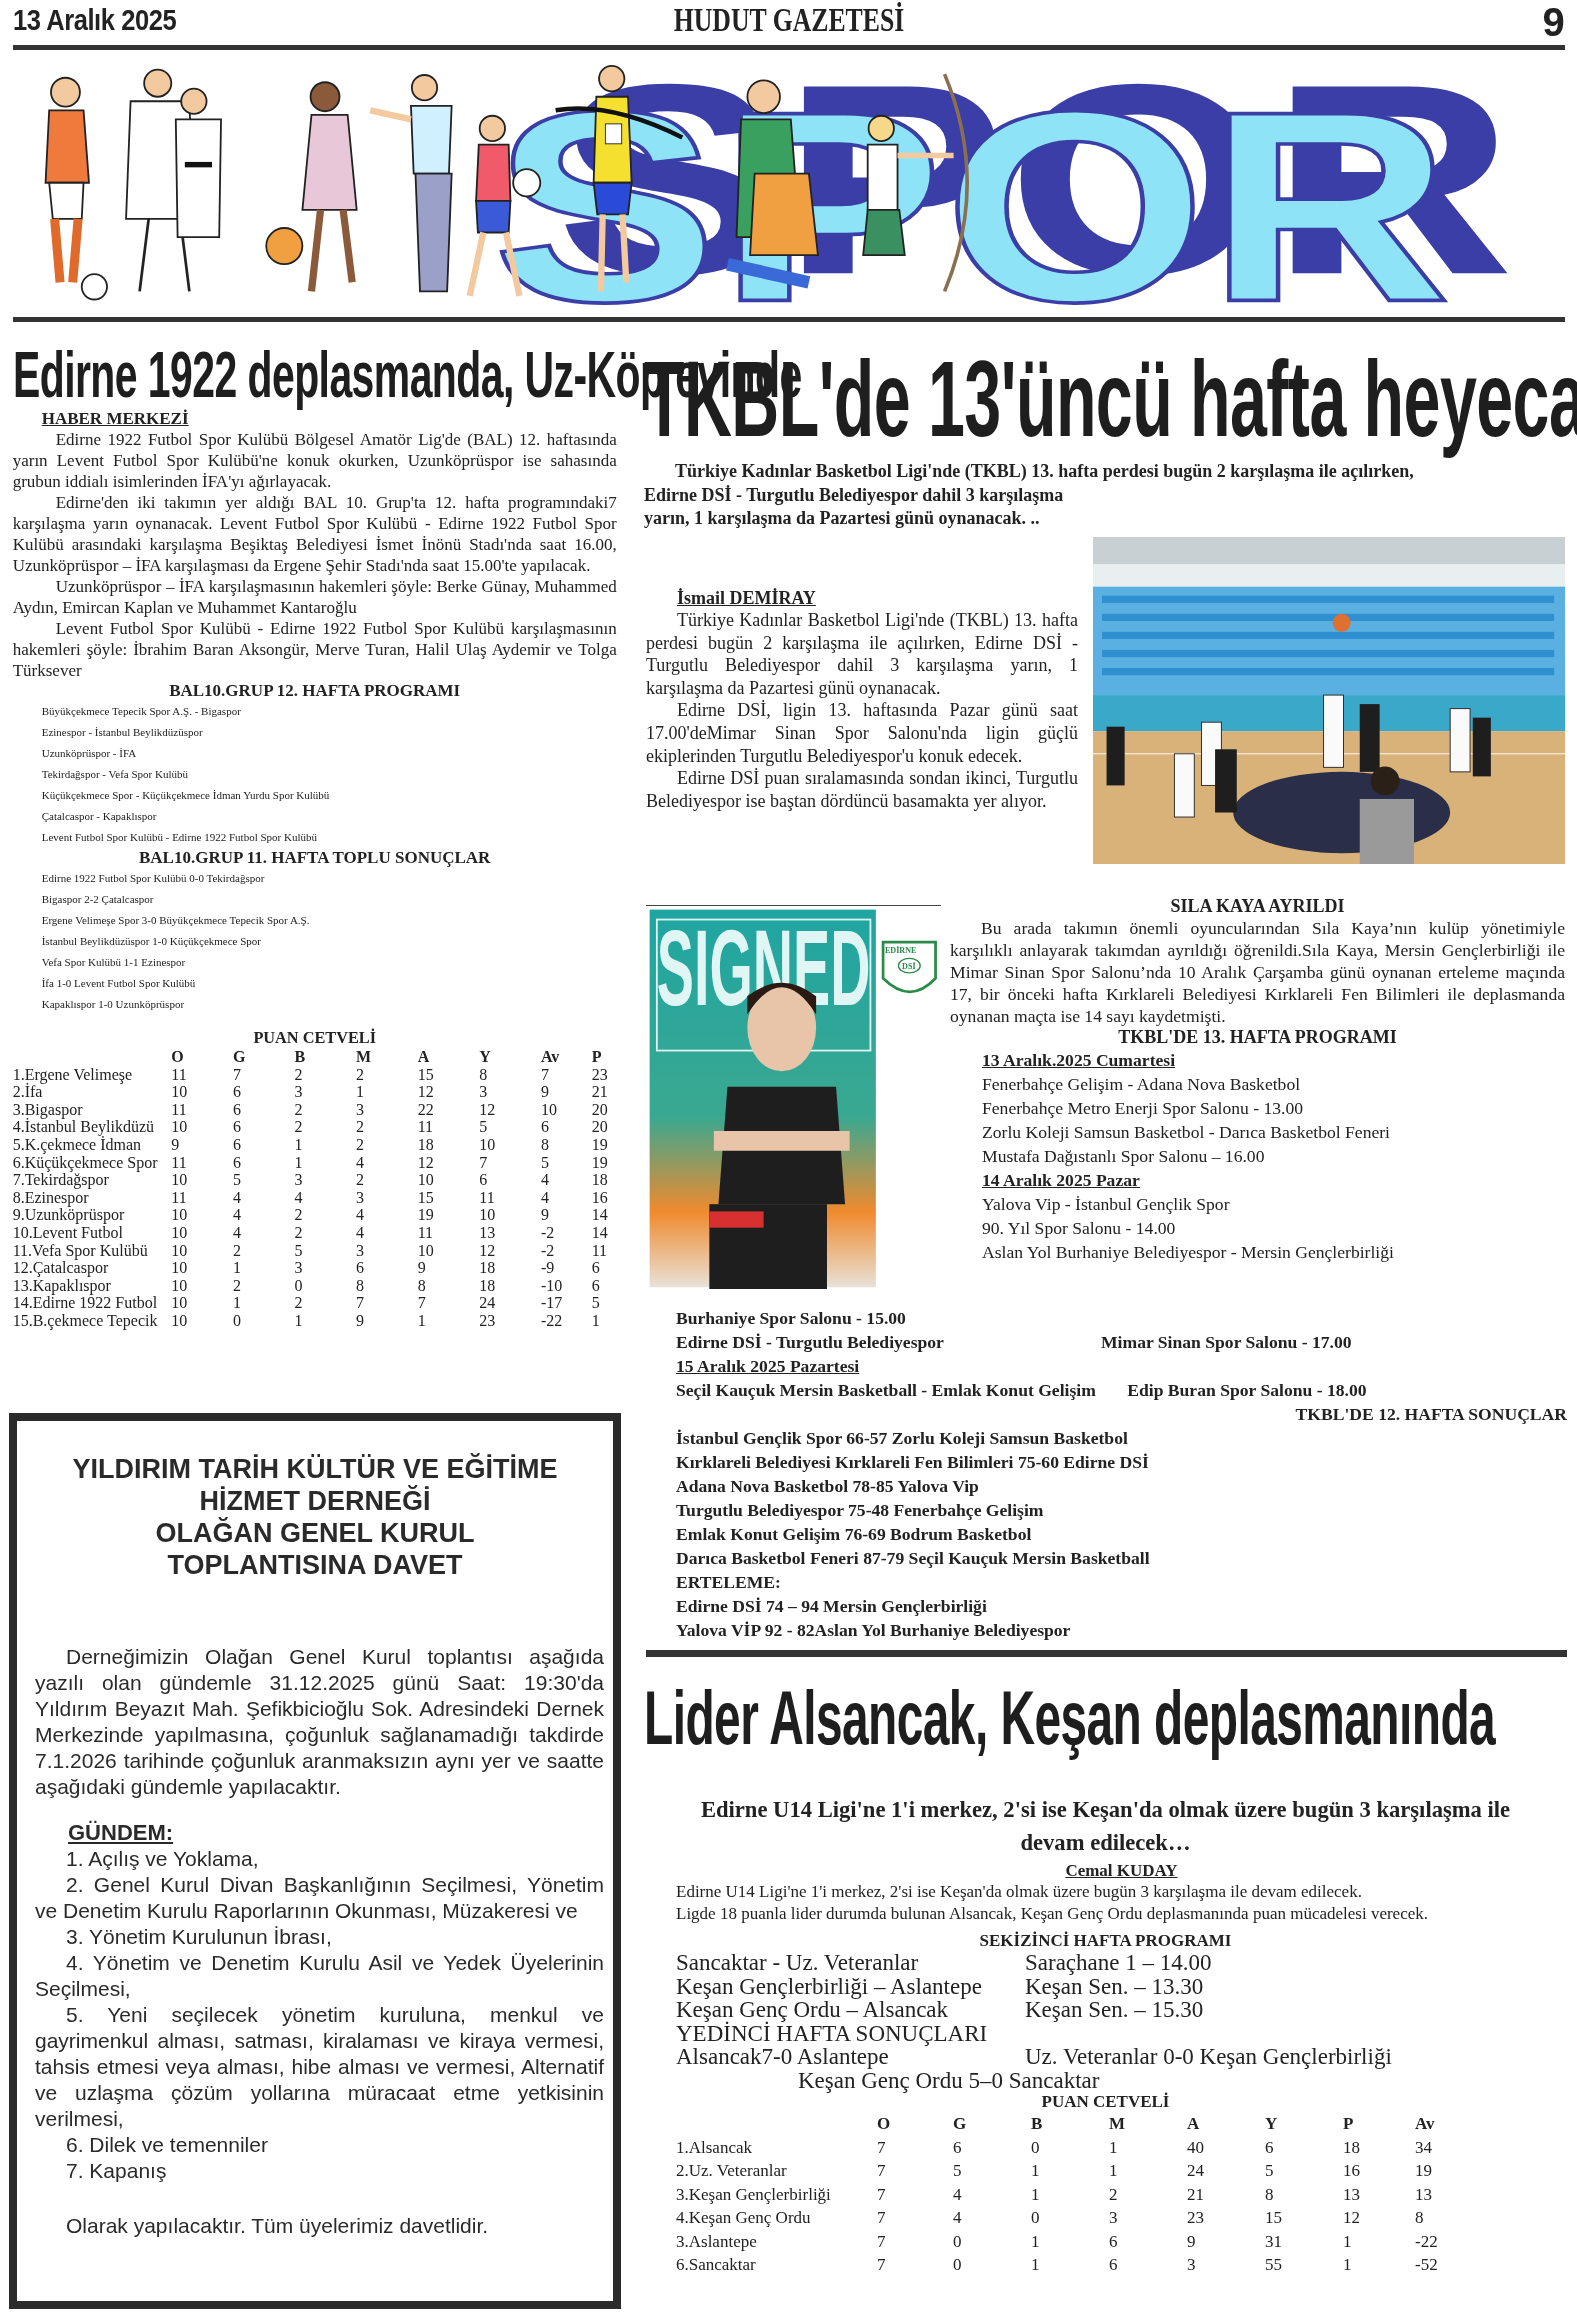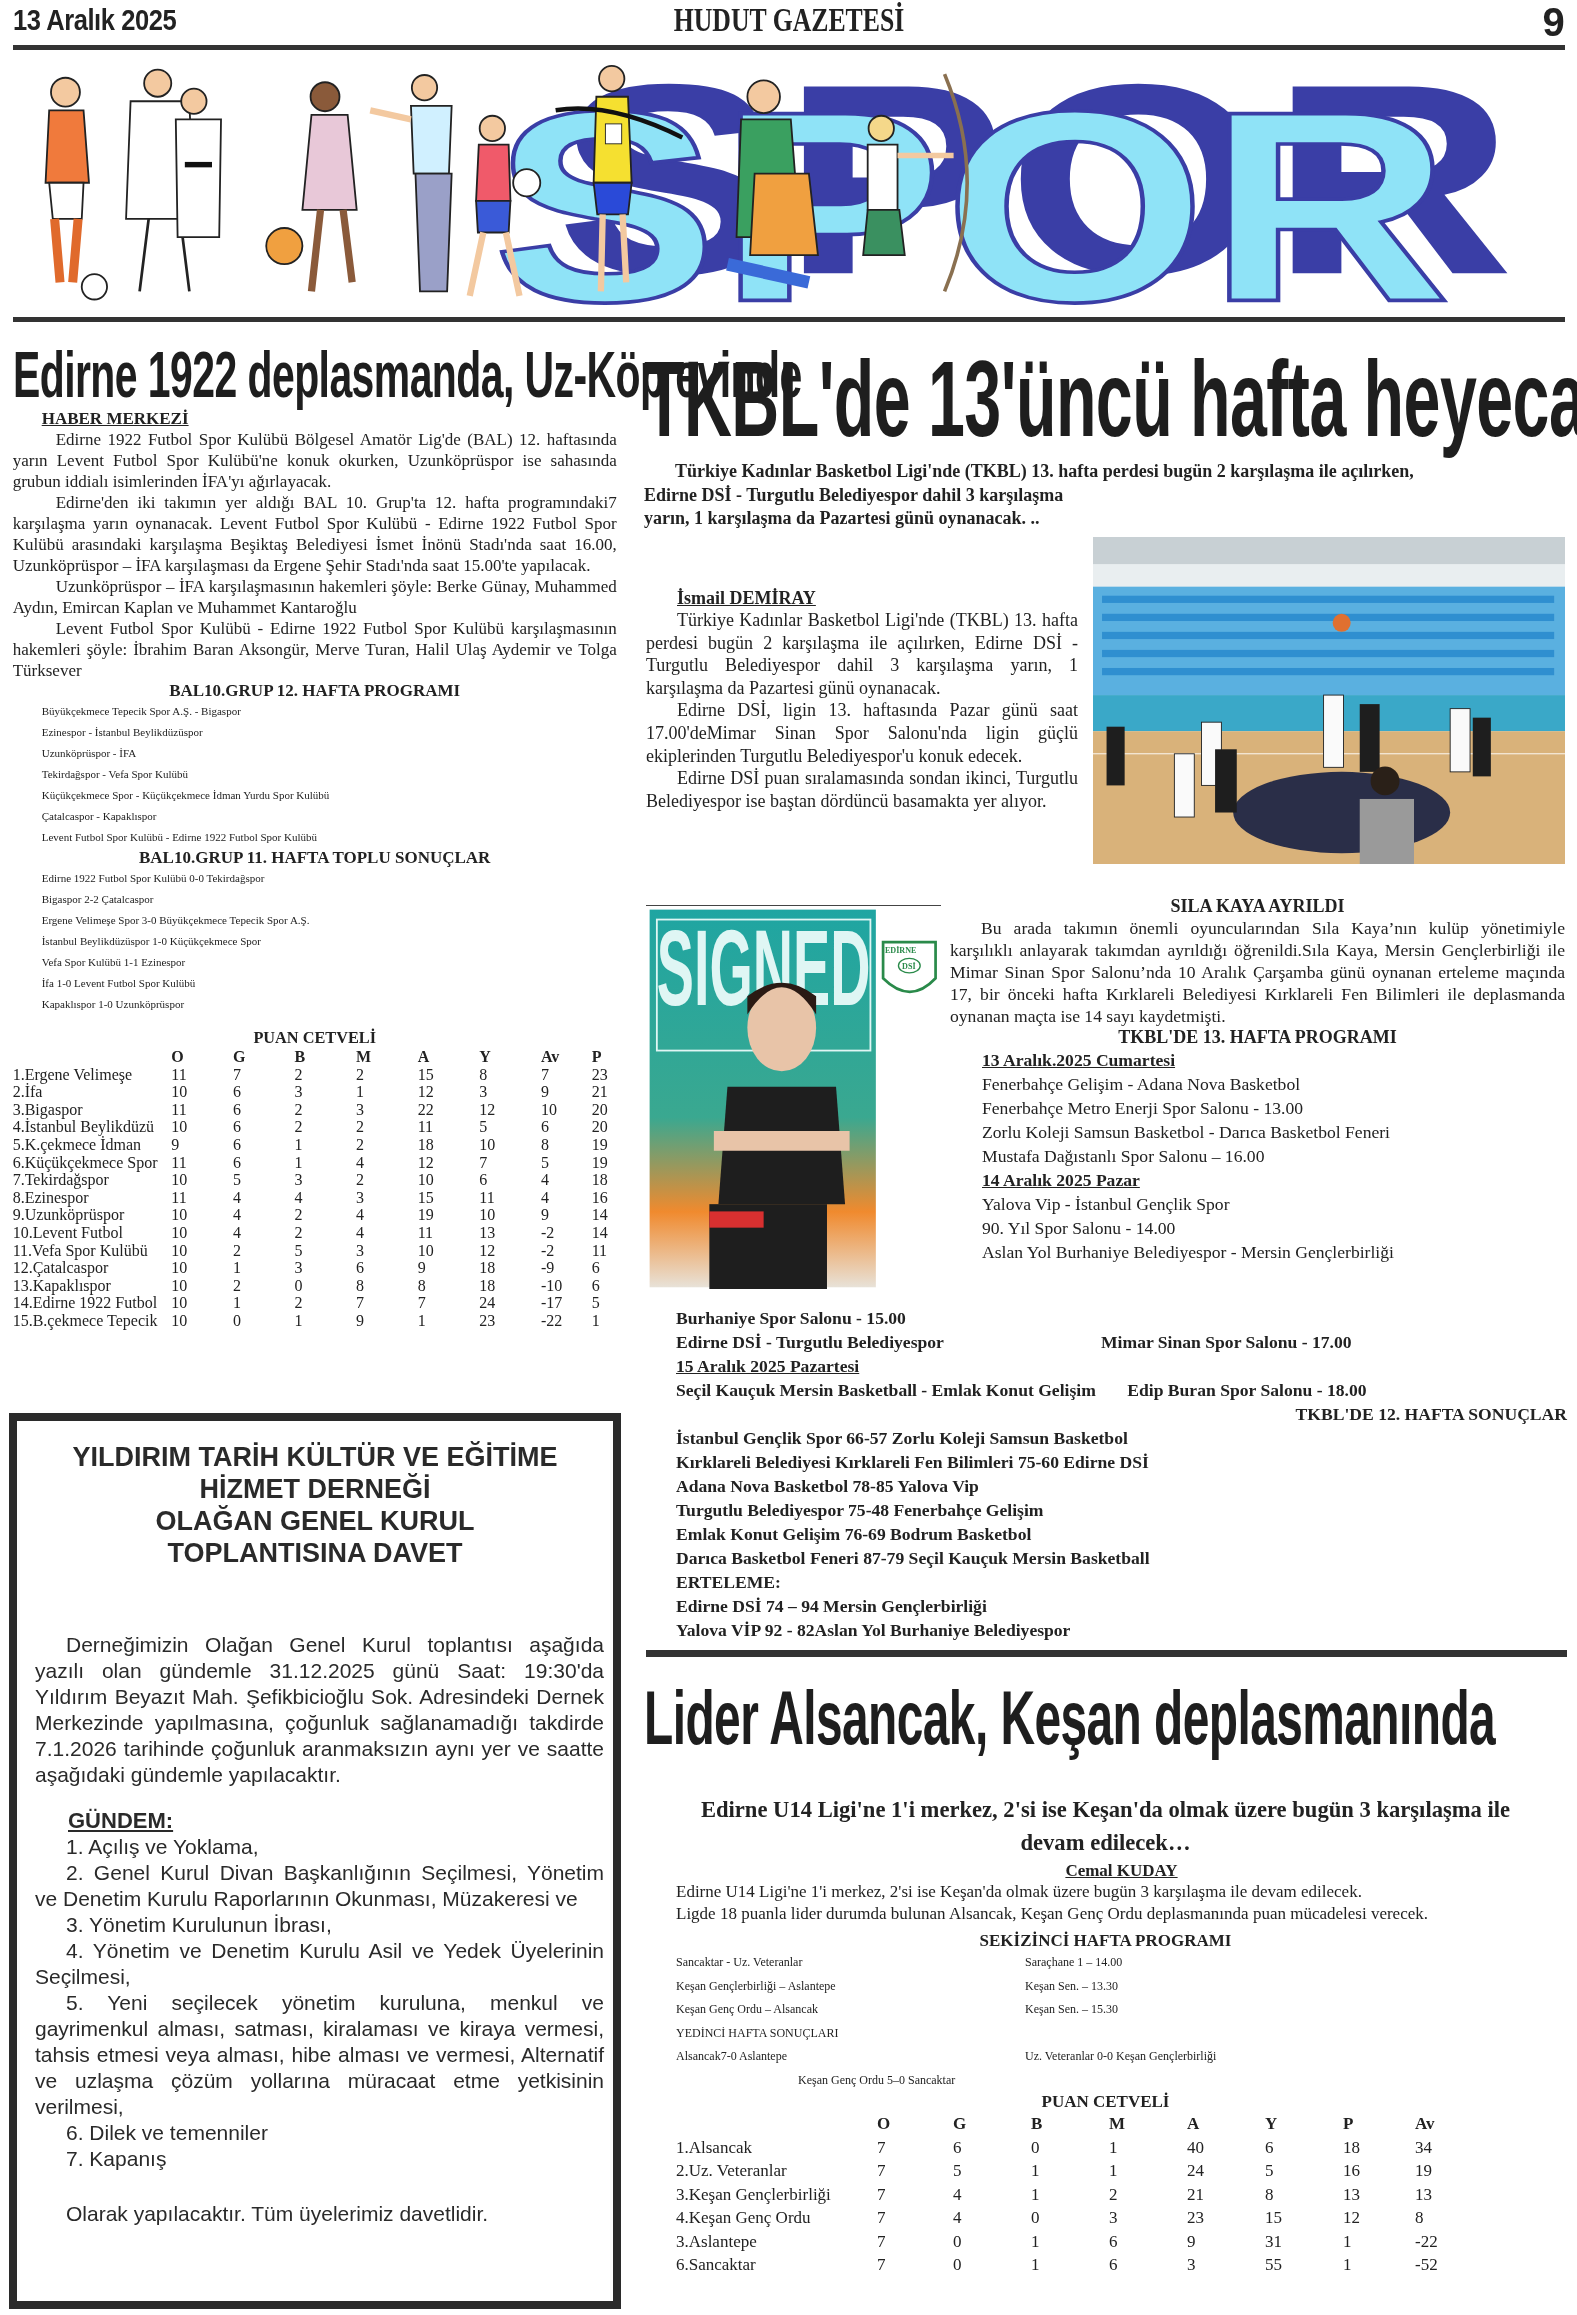--- a/index.html
+++ b/index.html
@@ -31,21 +31,21 @@
   .left-art .hl-condensed { font-size: 65px; transform: scaleX(0.63); height: 76px; }
   .left-body { margin-top: 1.8px; }
 
   table.standings { border-collapse: collapse; font-size: 16px; line-height: 17.6px; width: 604px; }
   table.standings th { font-weight: bold; text-align: left; }
   table.standings td, table.standings th { padding: 0; }
   .st-title { text-align: center; font-weight: bold; font-size: 16.3px; margin-top: 12.7px; }
 
   
   .ad-box { position: absolute; left: 9px; top: 1413px; width: 612px; height: 896px; border: 8.1px solid #2b2b2b; font-family: "Liberation Sans", sans-serif; color: #2a2a2a; }
-  .ad-title { text-align: center; font-weight: bold; font-size: 27px; line-height: 32px; margin-top: 20px; }
+  .ad-title { text-align: center; font-weight: bold; font-size: 27px; line-height: 32px; margin-top: 32px; }
   .ad-body { font-size: 21px; line-height: 26px; text-align: justify; padding: 0 9px 0 18px; }
   .ad-para { text-indent: 31px; margin-top: 63px; }
   .gundem { margin-top: 20px; padding-left: 33px; font-weight: bold; text-decoration: underline; font-size: 22px; }
   .ad-item { text-indent: 31px; }
   .ad-close { margin-top: 29px; padding-left: 31px; }
 
   
   .right { position: absolute; left: 644px; top: 337px; width: 923px; }
   .tkbl-hl { font-size: 107px; transform: scaleX(0.62); height: 125px; }
   .lead-bold { font-weight: bold; font-size: 18px; line-height: 23.5px; }
@@ -68,21 +68,21 @@
   .tk-rest .ind { padding-left: 32px; font-weight: bold; }
   .two-col { display: flex; }
   .two-col .c1 { width: 425px; }
 
   .rule-mid { position: absolute; left: 646px; top: 1650px; width: 921px; height: 7.2px; background: #333; }
 
   .u14 { position: absolute; left: 644px; top: 1674px; width: 923px; }
   .u14-hl { font-size: 76px; transform: scaleX(0.63); height: 90px; }
   .u14-sub { text-align: center; font-weight: bold; font-size: 22.6px; line-height: 33px; margin-top: 29px; padding: 0 36px; }
   .u14 .body-text { font-size: 17px; line-height: 22.6px; }
-  .u14-list { font-size: 12px; line-height: 23.5px; padding-left: 32px; }
+  .u14-list { font-size: 23px; line-height: 23.5px; padding-left: 32px; }
   .u14-list .row { display: flex; }
   .u14-list .row .a { width: 349px; }
 
   table.u14t { border-collapse: collapse; font-size: 17px; line-height: 23.5px; margin-left: 32px; }
   table.u14t td, table.u14t th { padding: 0; text-align: left; }
   table.u14t th { font-weight: bold; }
 </style>
 </head>
 <body>
 

